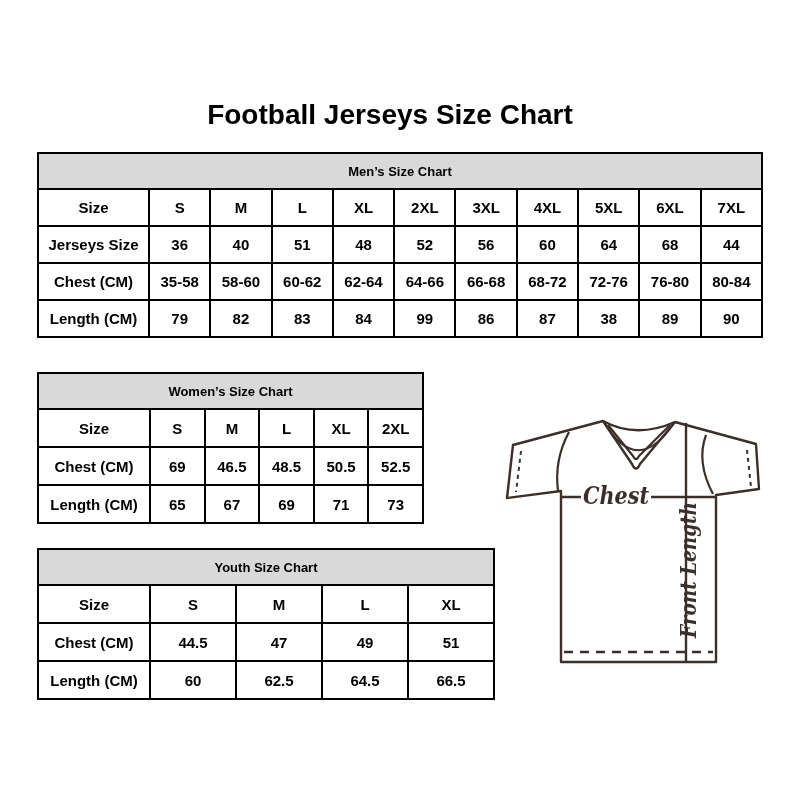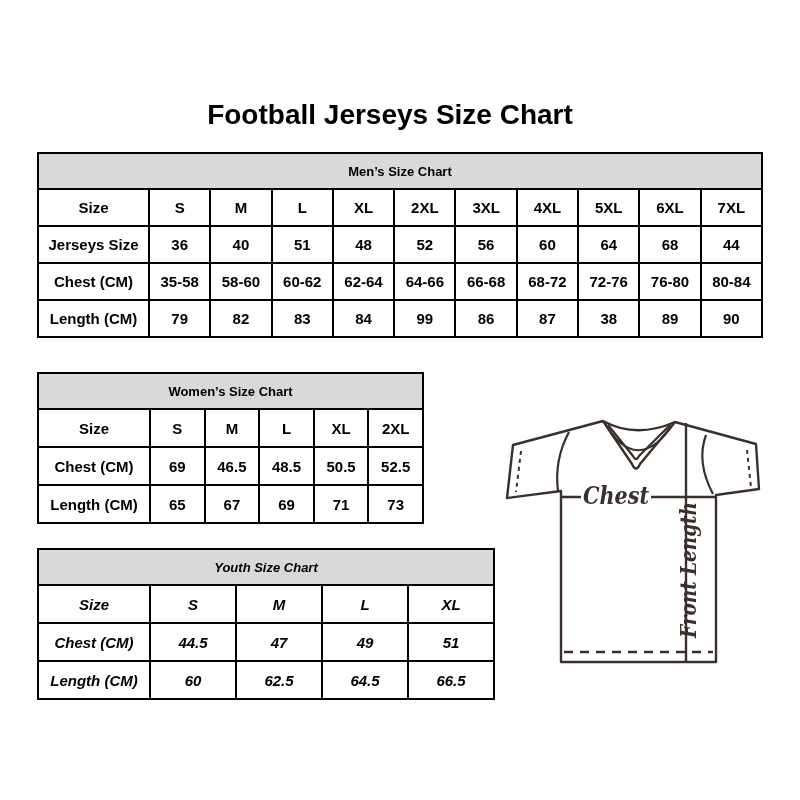--- a/index.html
+++ b/index.html
@@ -166,21 +166,21 @@
           <td>Length (CM)</td>
           <td>65</td>
           <td>67</td>
           <td>69</td>
           <td>71</td>
           <td>73</td>
         </tr>
       </tbody>
   </table>
 
-  <table class="tbl compact" style="left:37px; top:548px; width:458px;font-style:italic;">
+  <table class="tbl compact" style="left:37px; top:548px; width:458px;">
     <colgroup>
       <col style="width:112px">
       <col span="4">
     </colgroup>
     <thead>
       <tr>
         <th colspan="5">Youth Size Chart</th>
       </tr>
     </thead>
     <tbody>

